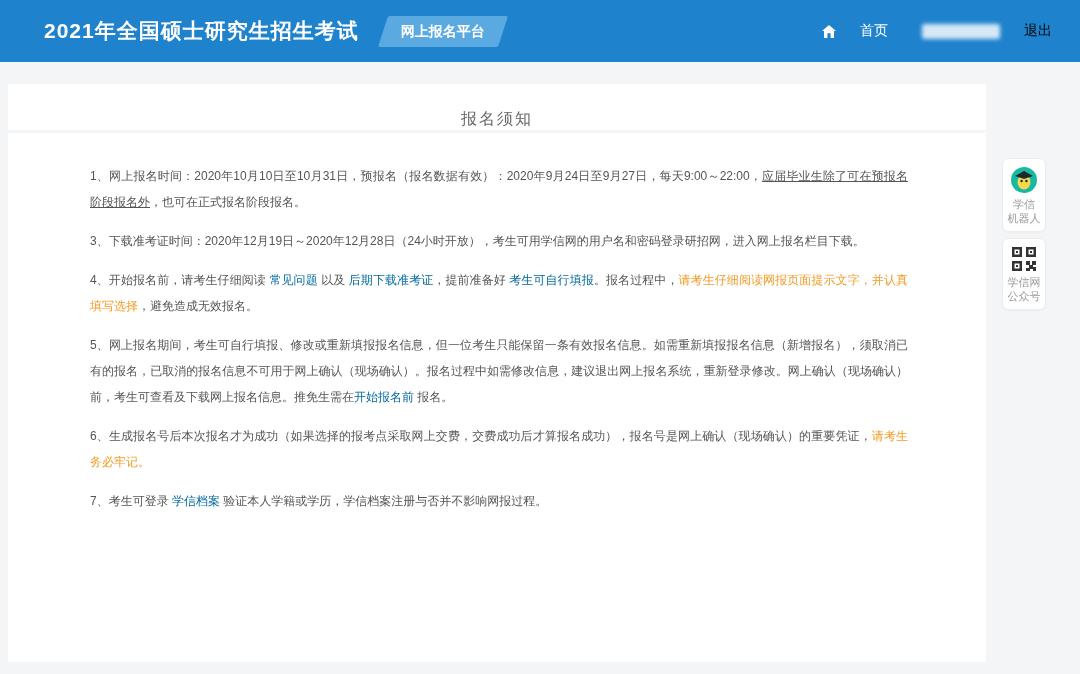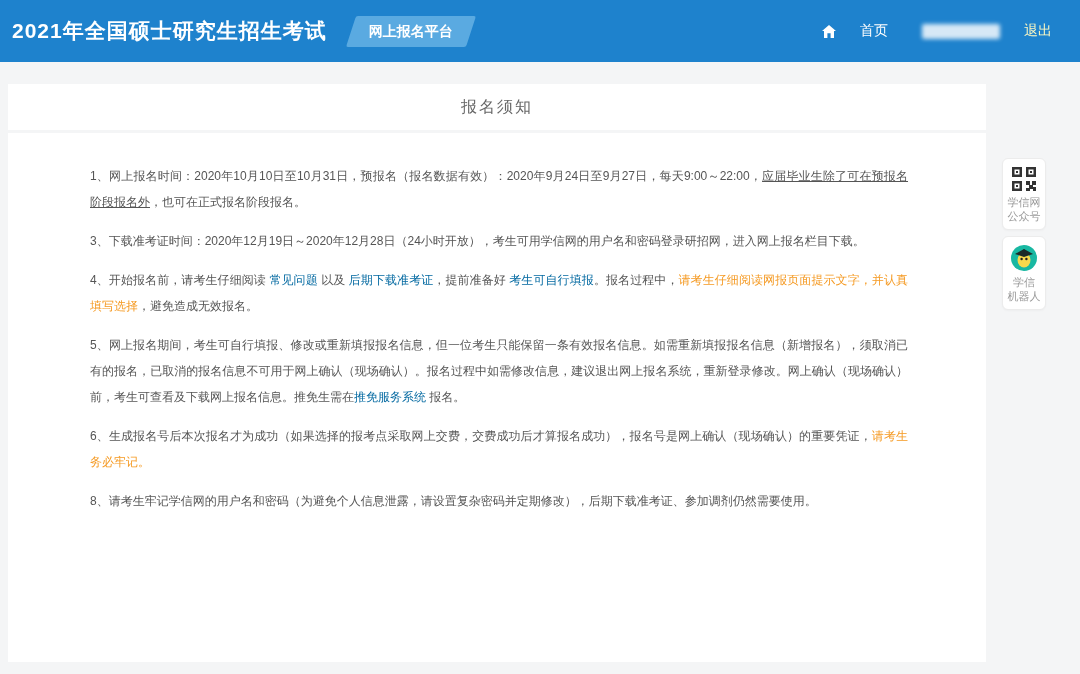--- a/index.html
+++ b/index.html
@@ -11,21 +11,21 @@
   }
 
   
   .header {
     position: absolute; left: 0; top: 0; width: 1080px; height: 62px;
     background: #1e82cd;
     display: flex; align-items: center;
     color: #fff;
   }
   .header-title {
-    margin-left: 12px;
+    margin-left: 44px;
     font-size: 21px; font-weight: bold; letter-spacing: 1px;
     white-space: nowrap;
   }
   .header-badge {
     margin-left: 24px;
     position: relative;
     background: #5aaae1;
     transform: skewX(-18deg);
     padding: 6px 18px;
     border-radius: 2px;
@@ -45,27 +45,27 @@
     display: flex; align-items: center; gap: 24px;
     cursor: pointer; color: #fff; text-decoration: none;
   }
   .home-icon svg { display: block; }
   .user-blur {
     width: 78px; height: 15px; margin: 0 14px 0 24px;
     background: rgba(255,255,255,0.82);
     border-radius: 2px;
     filter: blur(2px);
   }
-  .nav-logout { cursor: pointer; color: #fef9c3; white-space: nowrap; }
+  .nav-logout { cursor: pointer; color: #000000; white-space: nowrap; }
 
   
   .title-card {
     position: absolute; left: 8px; top: 84px; width: 978px; height: 46px;
     background: #fff;
-    display: flex; align-items: center; justify-content: center;
+    display: flex; align-items: flex-end; justify-content: center;
   }
   .notice-title { font-size: 16px; color: #666; letter-spacing: 2px; }
 
   .content-card {
     position: absolute; left: 8px; top: 133px; width: 978px; height: 529px;
     background: #fff;
     padding: 30px 78px 0 82px;
   }
 
   .notice-item {
@@ -118,28 +118,42 @@
 
 <div class="title-card">
   <div class="notice-title">报名须知</div>
 </div>
 
 <div class="content-card">
   <div id="notice-list">
       <p class="notice-item"><span>1、网上报名时间：2020年10月10日至10月31日，预报名（报名数据有效）：2020年9月24日至9月27日，每天9:00～22:00，</span><span class="seg-u">应届毕业生除了可在预报名阶段报名外</span><span>，也可在正式报名阶段报名。</span></p>
       <p class="notice-item"><span>3、下载准考证时间：2020年12月19日～2020年12月28日（24小时开放），考生可用学信网的用户名和密码登录研招网，进入网上报名栏目下载。</span></p>
       <p class="notice-item"><span>4、开始报名前，请考生仔细阅读 </span><span class="seg-link">常见问题</span><span> 以及 </span><span class="seg-link">后期下载准考证</span><span>，提前准备好 </span><span class="seg-link">考生可自行填报</span><span>。报名过程中，</span><span class="seg-em">请考生仔细阅读网报页面提示文字，并认真填写选择</span><span>，避免造成无效报名。</span></p>
-      <p class="notice-item"><span>5、网上报名期间，考生可自行填报、修改或重新填报报名信息，但一位考生只能保留一条有效报名信息。如需重新填报报名信息（新增报名），须取消已有的报名，已取消的报名信息不可用于网上确认（现场确认）。报名过程中如需修改信息，建议退出网上报名系统，重新登录修改。网上确认（现场确认）前，考生可查看及下载网上报名信息。推免生需在</span><span class="seg-link">推免服务系统</span><span> 报名。</span></p>
+      <p class="notice-item"><span>5、网上报名期间，考生可自行填报、修改或重新填报报名信息，但一位考生只能保留一条有效报名信息。如需重新填报报名信息（新增报名），须取消已有的报名，已取消的报名信息不可用于网上确认（现场确认）。报名过程中如需修改信息，建议退出网上报名系统，重新登录修改。网上确认（现场确认）前，考生可查看及下载网上报名信息。推免生需在</span><span class="seg-link">开始报名前</span><span> 报名。</span></p>
       <p class="notice-item"><span>6、生成报名号后本次报名才为成功（如果选择的报考点采取网上交费，交费成功后才算报名成功），报名号是网上确认（现场确认）的重要凭证，</span><span class="seg-em">请考生务必牢记。</span></p>
-      <p class="notice-item"><span>8、请考生牢记学信网的用户名和密码（为避免个人信息泄露，请设置复杂密码并定期修改），后期下载准考证、参加调剂仍然需要使用。</span></p>
+      <p class="notice-item"><span>7、考生可登录 </span><span class="seg-link">学信档案</span><span> 验证本人学籍或学历，学信档案注册与否并不影响网报过程。</span></p>
     </div>
 
 </div>
 
 <div class="float-widgets">
+  <div class="float-box">
+    <div class="icn">
+      <svg width="28" height="28" viewBox="0 0 28 28">
+        <circle cx="14" cy="14" r="13" fill="#18b8a2"></circle>
+        <ellipse cx="14" cy="16" rx="6.5" ry="7.5" fill="#f7d84b"></ellipse>
+        <circle cx="11.6" cy="15" r="1.2" fill="#222"></circle>
+        <circle cx="16.4" cy="15" r="1.2" fill="#222"></circle>
+        <path d="M5 10 L14 5 L23 10 L14 13 Z" fill="#1c2a28"></path>
+        <rect x="13.4" y="5.5" width="1.2" height="4.5" fill="#1c2a28"></rect>
+      </svg>
+    </div>
+    <div class="float-label">学信</div>
+    <div class="float-label">机器人</div>
+  </div>
   <div class="float-box">
     <div class="icn">
       <svg width="26" height="26" viewBox="0 0 26 26">
         <g fill="#333">
           <rect x="1" y="1" width="10" height="10"></rect>
             <rect x="3.5" y="3.5" width="5" height="5" fill="#fff"></rect>
             <rect x="5" y="5" width="2" height="2"></rect>
           <rect x="15" y="1" width="10" height="10"></rect>
             <rect x="17.5" y="3.5" width="5" height="5" fill="#fff"></rect>
             <rect x="19" y="5" width="2" height="2"></rect>
@@ -150,27 +164,13 @@
             <rect x="21" y="15" width="4" height="4"></rect>
           <rect x="18" y="19" width="4" height="4"></rect>
             <rect x="15" y="22" width="4" height="3"></rect>
             <rect x="22" y="21" width="3" height="4"></rect>
         </g>
       </svg>
     </div>
     <div class="float-label">学信网</div>
     <div class="float-label">公众号</div>
   </div>
-  <div class="float-box">
-    <div class="icn">
-      <svg width="28" height="28" viewBox="0 0 28 28">
-        <circle cx="14" cy="14" r="13" fill="#18b8a2"></circle>
-        <ellipse cx="14" cy="16" rx="6.5" ry="7.5" fill="#f7d84b"></ellipse>
-        <circle cx="11.6" cy="15" r="1.2" fill="#222"></circle>
-        <circle cx="16.4" cy="15" r="1.2" fill="#222"></circle>
-        <path d="M5 10 L14 5 L23 10 L14 13 Z" fill="#1c2a28"></path>
-        <rect x="13.4" y="5.5" width="1.2" height="4.5" fill="#1c2a28"></rect>
-      </svg>
-    </div>
-    <div class="float-label">学信</div>
-    <div class="float-label">机器人</div>
-  </div>
 </div>
 
 </body></html>

